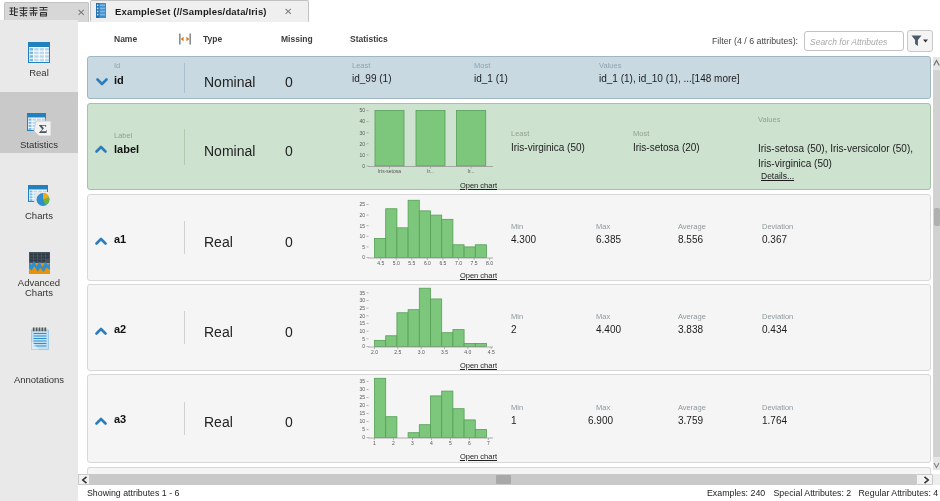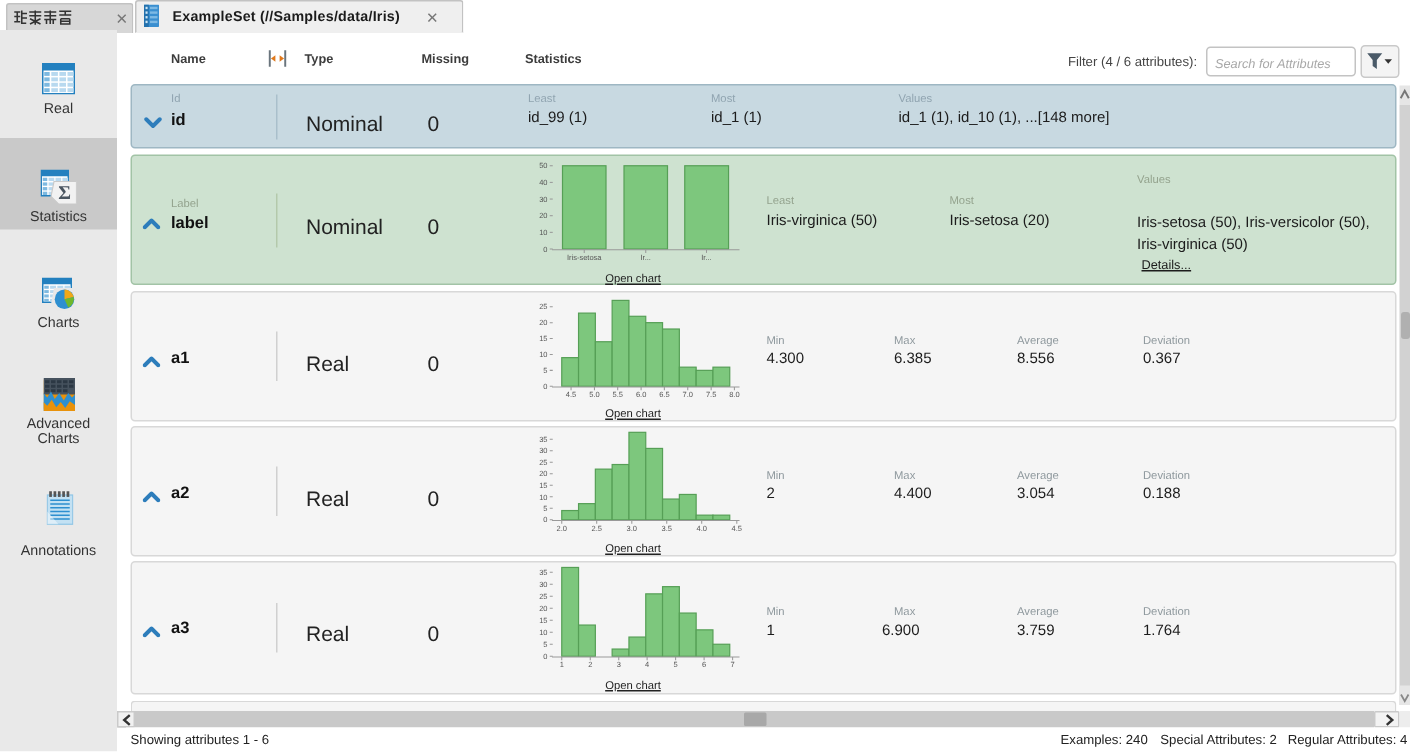--- a/index.html
+++ b/index.html
@@ -3,21 +3,21 @@
 *{margin:0;padding:0;box-sizing:border-box}
 html,body{width:940px;height:501px;overflow:hidden}
 body{font-family:"Liberation Sans",sans-serif;background:#fff;position:relative}
 .abs{position:absolute}
 .lbl{font-size:7.5px;color:#8d9aa1;position:absolute;white-space:nowrap}
 .val{font-size:10px;color:#1c1c1c;position:absolute;white-space:nowrap}
 .nm{font-size:11px;font-weight:bold;color:#111;position:absolute}
 .ty{font-size:14px;color:#222;position:absolute}
 .hdr{font-size:8.5px;font-weight:bold;color:#3c3c3c;position:absolute}
 .row{position:absolute;left:87px;width:844px;border-radius:3px}
-.oc{position:absolute;font-size:7.5px;color:#222;text-decoration:underline;text-align:center;width:150px;left:347px}
+.oc{position:absolute;font-size:7.5px;color:#222;text-decoration:underline;text-align:right;width:150px;left:347px}
 .sidelbl{position:absolute;width:78px;text-align:center;font-size:9.5px;color:#333}
 </style></head><body>
 
 <div class="abs" style="left:0;top:0;width:940px;height:22px;background:#fff"></div>
 <div class="abs" style="left:4px;top:2px;width:85px;height:20px;background:#d7d7d7;border:1px solid #c2c2c2;border-bottom:none;border-radius:2px 2px 0 0"></div>
 <svg class="abs" style="left:9px;top:6px" width="40" height="11" viewBox="0 0 40 11">
  <g stroke="#333" stroke-width="1.05" fill="none">
   <path d="M0.5 2 h4 M0.5 5 h4 M0.5 8.5 h4 M2.5 2 v6.5 M5.5 1 v9 M5.5 3 h3.5 M5.5 6 h3.5 M5.5 9.5 h3"></path>
   <path d="M10.5 2 h8 M10.5 4.5 h8 M14.5 1 v9.5 M11 6.5 l7 3.5 M18 6.5 l-7 3.5"></path>
   <path d="M20.5 2 h8 M20.5 4.5 h8 M24.5 1 v9 M20.5 7 h8 M26.5 7 v3 M22 7 v3"></path>
@@ -155,21 +155,21 @@
       <rect x="4.7" y="0.5" width="1.8" height="3.8"></rect>
       <rect x="7.6" y="0.5" width="1.8" height="3.8"></rect>
       <rect x="10.5" y="0.5" width="1.8" height="3.8"></rect>
       <rect x="13.4" y="0.5" width="1.8" height="3.8"></rect>
     </g>
  <g stroke="#2e8fd0" stroke-width="1.1">
   <path d="M2.5 6.5 h13 M2.5 9 h13 M2.5 11.5 h13 M2.5 14 h13 M2.5 16.5 h13 M2.5 19 h13"></path>
  </g>
  <polygon points="0.5,22.5 8,22.5 0.5,14" fill="#ffffff" opacity="0.45"></polygon>
 </svg>
-<div class="sidelbl" style="left:0;top:362px">Annotations</div>
+<div class="sidelbl" style="left:0;top:374px">Annotations</div>
 
 <div class="hdr" style="left:114px;top:34px">Name</div>
 <svg class="abs" style="left:178px;top:33px" width="14" height="12" viewBox="0 0 14 12">
  <rect x="1.2" y="0.5" width="1.3" height="11" fill="#6a757d"></rect>
  <rect x="11.5" y="0.5" width="1.3" height="11" fill="#6a757d"></rect>
  <polygon points="2.6,6 5.6,3.8 5.6,8.2" fill="#e0791c"></polygon>
  <polygon points="11.4,6 8.4,3.8 8.4,8.2" fill="#e0791c"></polygon>
 </svg>
 <div class="hdr" style="left:203px;top:34px">Type</div>
 <div class="hdr" style="left:281px;top:34px">Missing</div>
@@ -304,23 +304,23 @@
   </svg>
 <div class="nm" style="left:114px;top:323px">a2</div>
 <div class="abs" style="left:184px;top:311px;width:1px;height:33px;background:#d0d0d0"></div>
 <div class="ty" style="left:204px;top:323.5px">Real</div>
 <div class="ty" style="left:285px;top:323.5px">0</div>
 <div class="lbl" style="left:511px;top:312px;color:#8e989d">Min</div>
 <div class="val" style="left:511px;top:323.5px">2</div>
 <div class="lbl" style="left:596px;top:312px;color:#8e989d">Max</div>
 <div class="val" style="left:596px;top:323.5px">4.400</div>
 <div class="lbl" style="left:678px;top:312px;color:#8e989d">Average</div>
-<div class="val" style="left:678px;top:323.5px">3.054</div>
+<div class="val" style="left:678px;top:323.5px">3.838</div>
 <div class="lbl" style="left:762px;top:312px;color:#8e989d">Deviation</div>
-<div class="val" style="left:762px;top:323.5px">0.188</div>
+<div class="val" style="left:762px;top:323.5px">0.434</div>
 <div class="oc" style="top:361px">Open chart</div>
 <svg style="position:absolute;left:350px;top:287px" width="150" height="72" viewBox="0 0 150 72">
     <text x="15" y="61.3" font-size="5" fill="#555" text-anchor="end" font-family="Liberation Sans, sans-serif">0</text>
     <line x1="16.5" y1="59.5" x2="18.5" y2="59.5" stroke="#999" stroke-width="0.7"></line>
     <text x="15" y="53.6" font-size="5" fill="#555" text-anchor="end" font-family="Liberation Sans, sans-serif">5</text>
     <line x1="16.5" y1="51.8" x2="18.5" y2="51.8" stroke="#999" stroke-width="0.7"></line>
     <text x="15" y="46.0" font-size="5" fill="#555" text-anchor="end" font-family="Liberation Sans, sans-serif">10</text>
     <line x1="16.5" y1="44.2" x2="18.5" y2="44.2" stroke="#999" stroke-width="0.7"></line>
     <text x="15" y="38.3" font-size="5" fill="#555" text-anchor="end" font-family="Liberation Sans, sans-serif">15</text>
     <line x1="16.5" y1="36.5" x2="18.5" y2="36.5" stroke="#999" stroke-width="0.7"></line>

